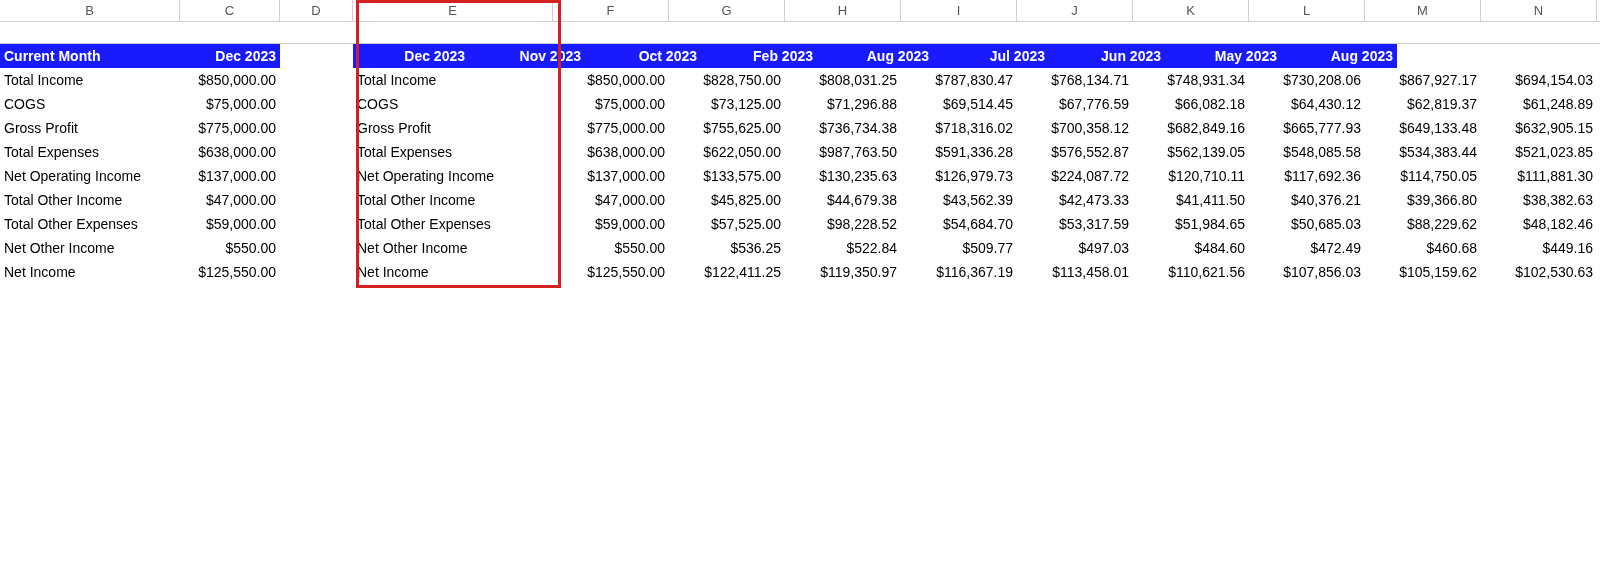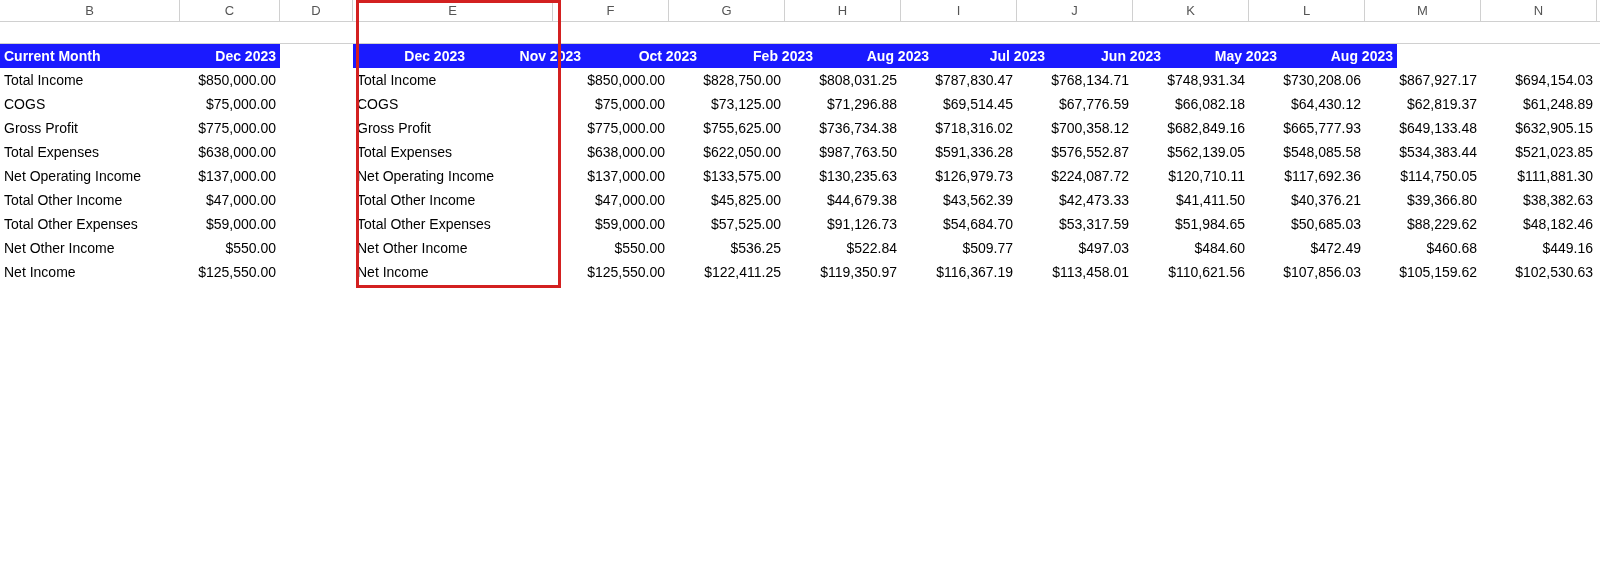--- a/index.html
+++ b/index.html
@@ -215,21 +215,21 @@
         <div class="cell c-M right">$39,366.80</div>
         <div class="cell c-N right">$38,382.63</div>
       </div>
       <div class="row">
         <div class="cell c-B left">Total Other Expenses</div>
         <div class="cell c-C right">$59,000.00</div>
         <div class="cell c-D "></div>
         <div class="cell c-E left">Total Other Expenses</div>
         <div class="cell c-F right">$59,000.00</div>
         <div class="cell c-G right">$57,525.00</div>
-        <div class="cell c-H right">$91,126.73</div>
+        <div class="cell c-H right">$98,228.52</div>
         <div class="cell c-I right">$54,684.70</div>
         <div class="cell c-J right">$53,317.59</div>
         <div class="cell c-K right">$51,984.65</div>
         <div class="cell c-L right">$50,685.03</div>
         <div class="cell c-M right">$88,229.62</div>
         <div class="cell c-N right">$48,182.46</div>
       </div>
       <div class="row">
         <div class="cell c-B left">Net Other Income</div>
         <div class="cell c-C right">$550.00</div>

